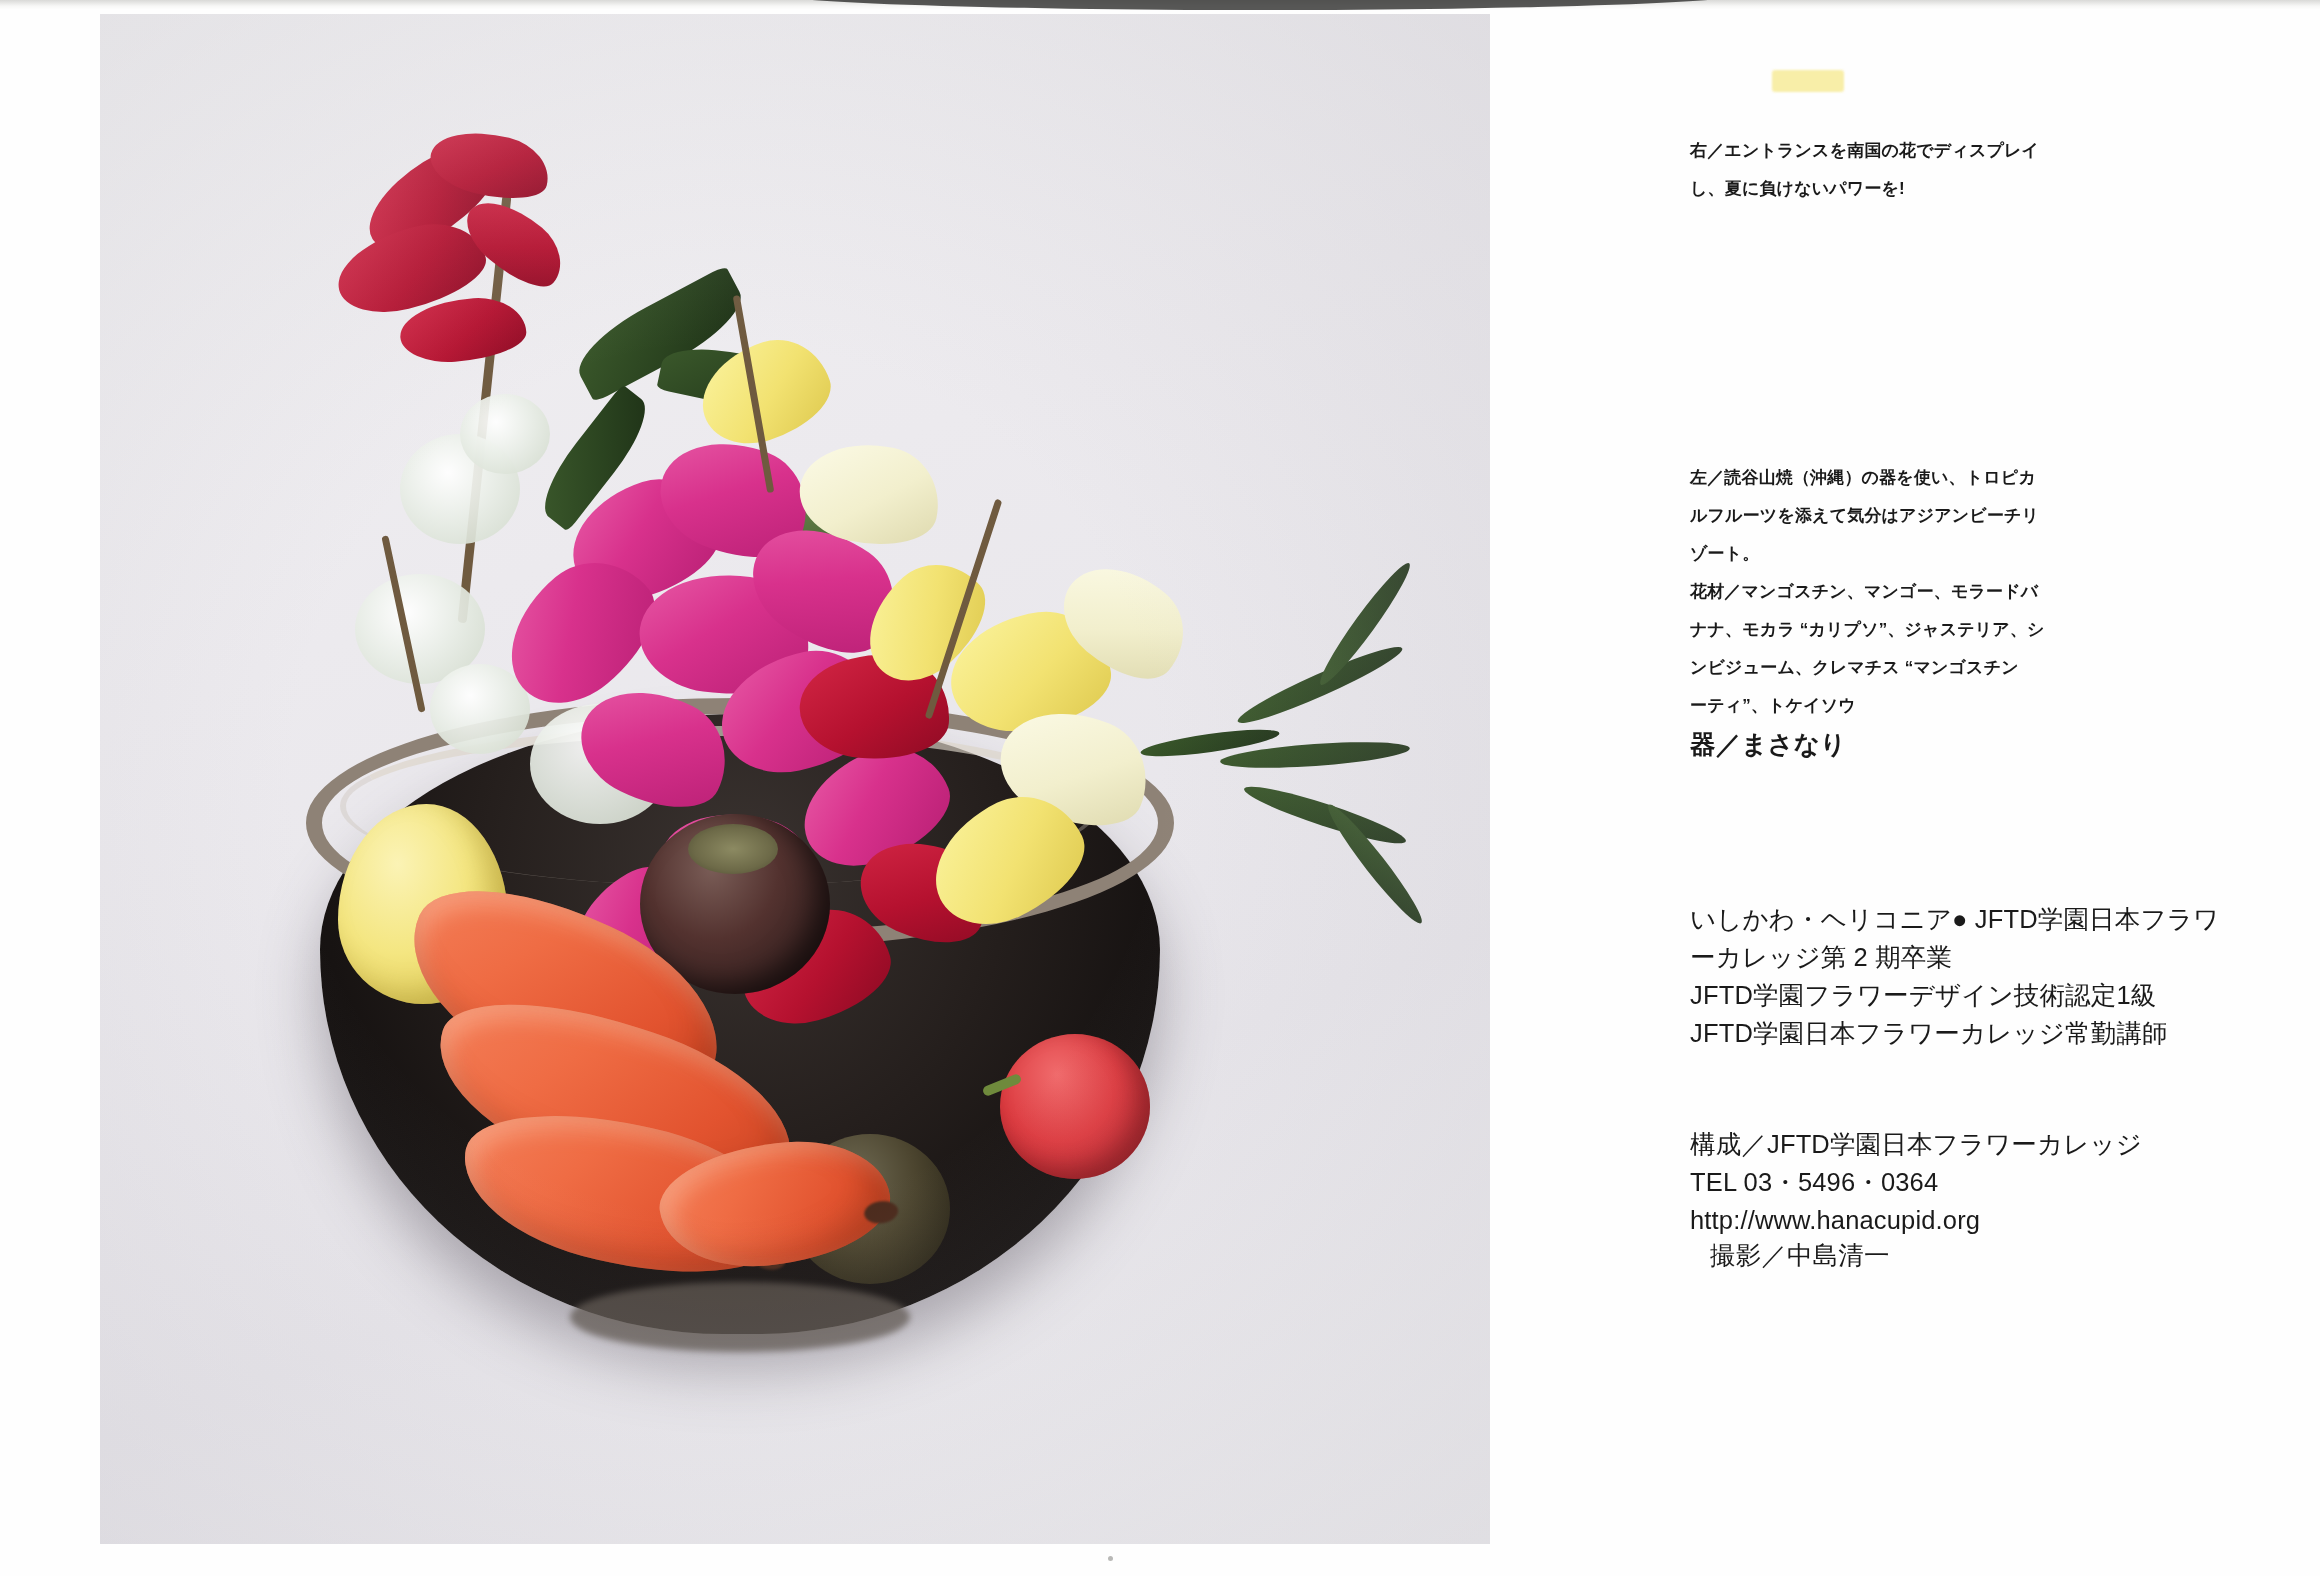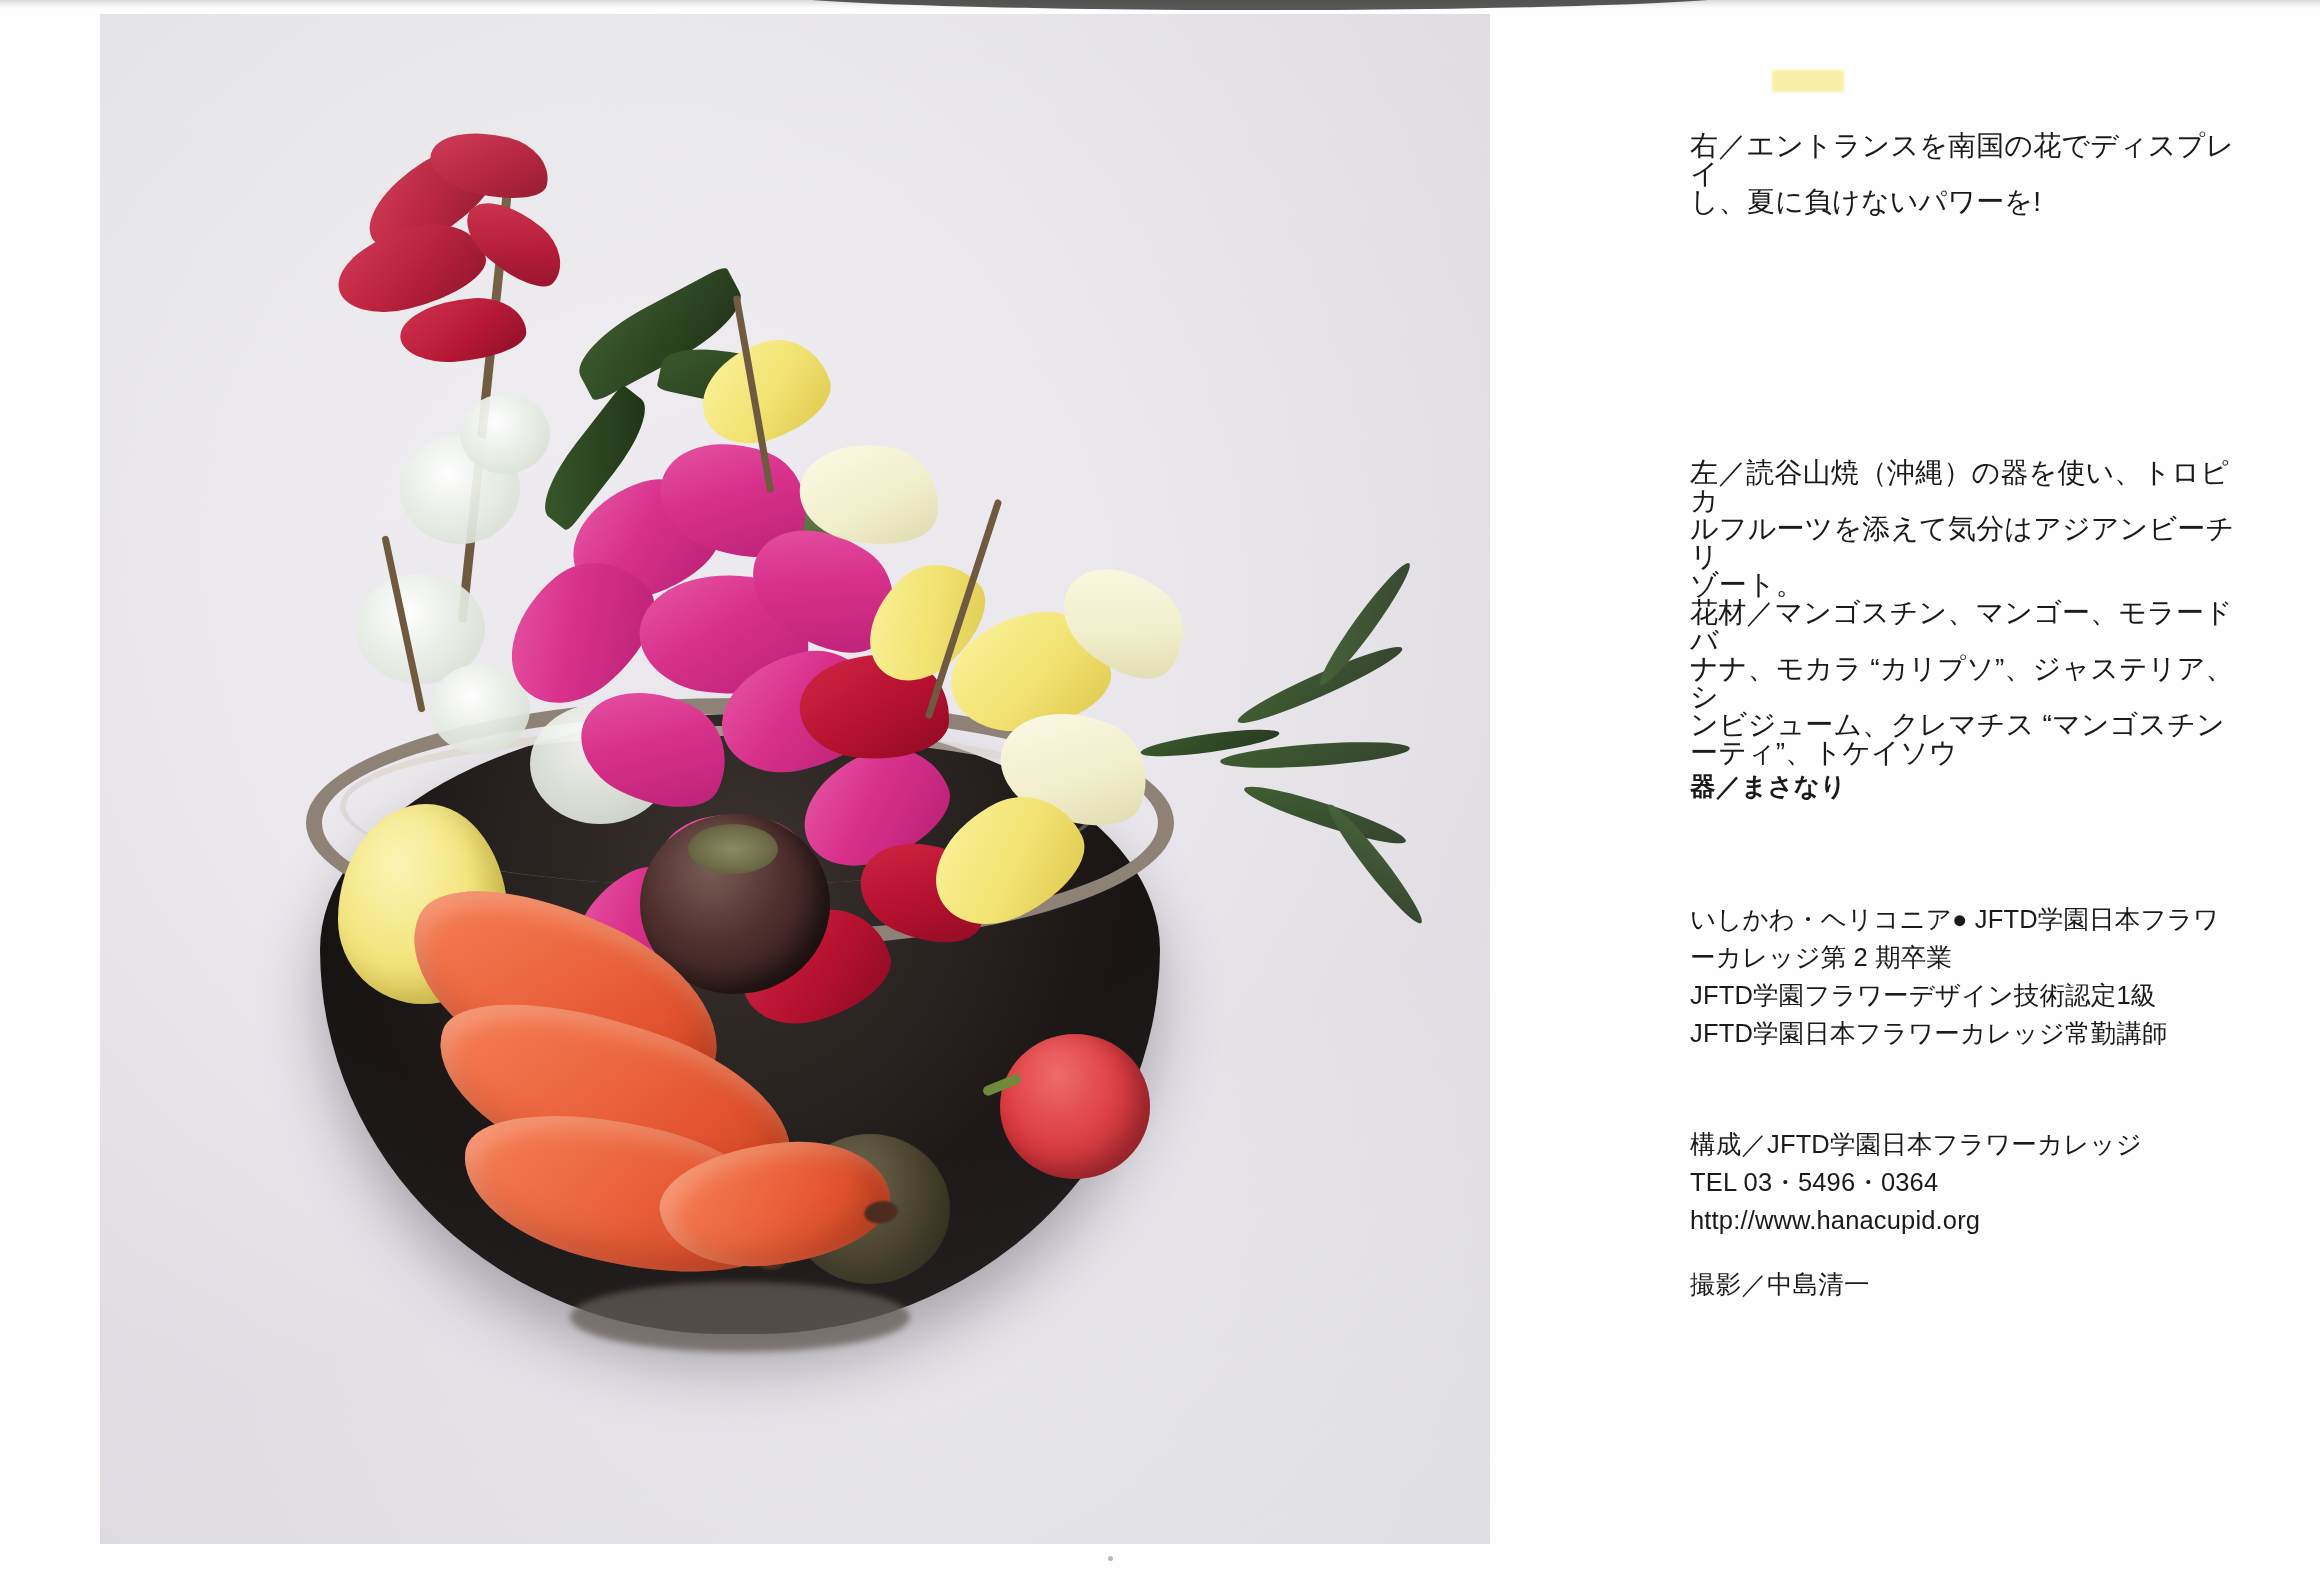--- a/index.html
+++ b/index.html
@@ -227,42 +227,42 @@
     color: #1a1a1a;
   }
   .blk {
     position: absolute;
     left: 0;
     width: 560px;
     font-family: "Liberation Sans", sans-serif;
     letter-spacing: .01em;
   }
   .para {
-    font-size: 28px;
-    line-height: 28px;
+    font-size: 17px;
+    line-height: 38px;
     white-space: pre-wrap;
-    font-weight: 400;
+    font-weight: 700;
   }
   .para-b {
     font-size: 25.5px;
     line-height: 38px;
     white-space: pre-wrap;
     font-weight: 600;
   }
   .credits {
     font-size: 25.5px;
     line-height: 38px;
     white-space: pre-wrap;
     font-weight: 500;
   }
   #b-right   { top: 132px; }
   #b-left    { top: 459px; }
   #b-profile { top: 900px; }
   #b-org     { top: 1125px; }
-  #b-photog  { top: 1265px; }
+  #b-photog  { top: 1236px; margin-left: 20px; }
 
   .yellow-mark {
     position: absolute;
     left: 1772px;
     top: 70px;
     width: 72px;
     height: 22px;
     background: #f7e98c;
     opacity: .75;
     border-radius: 3px;

